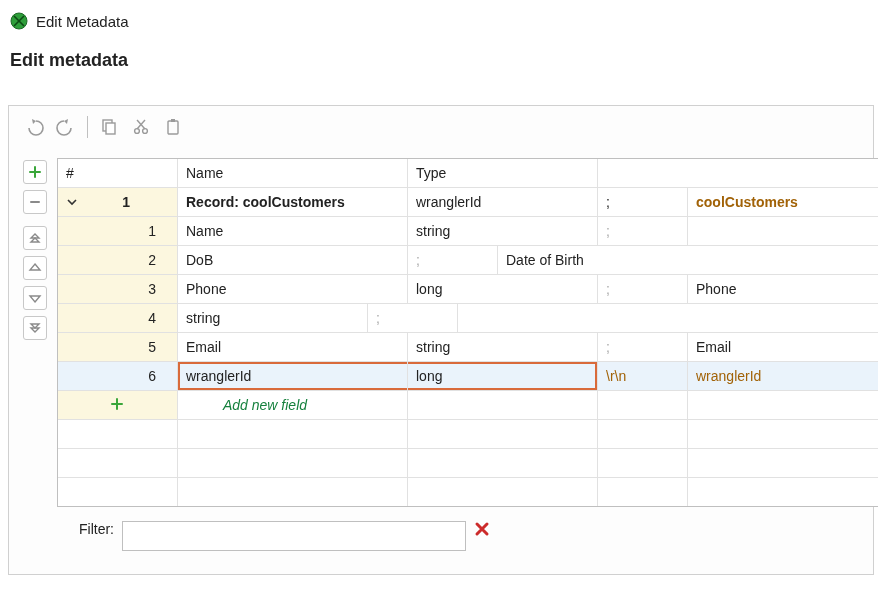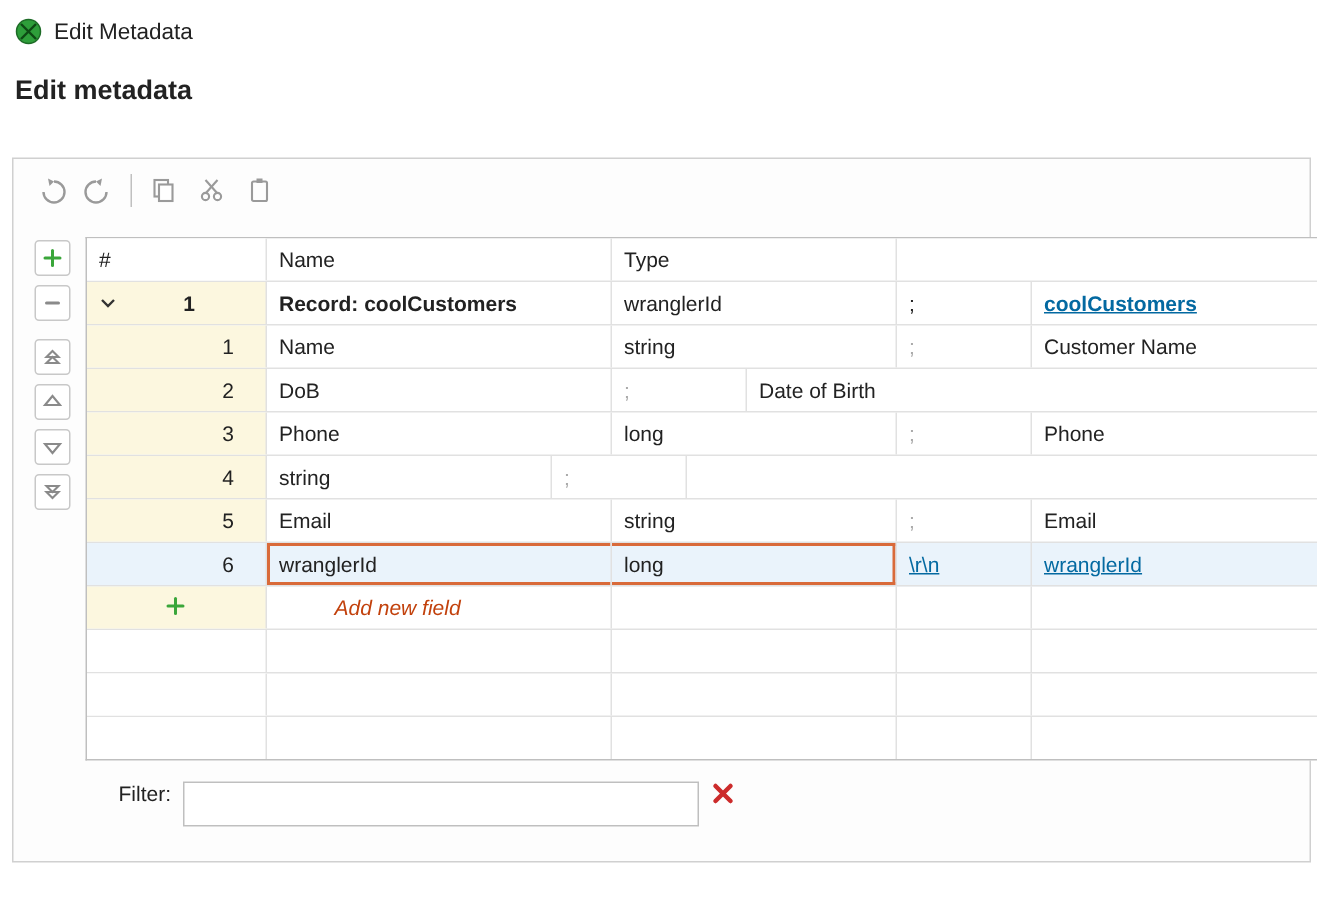--- a/index.html
+++ b/index.html
@@ -141,22 +141,22 @@
 .idx-num {
   width: 70px;
   text-align: right;
   display: inline-block;
 }
 .row.record .idx-num { width: 44px; }
 .caret {
   display: inline-flex;
   width: 14px;
 }
-.muted { color: #0369a1; text-decoration: underline; }
-.italic { font-style: italic; color: #c2410c; padding-left: 45px; }
+.muted { color: #a16207; }
+.italic { font-style: italic; color: #15803d; padding-left: 45px; }
 .add-plus {
   display: inline-flex; width: 16px; height: 16px;
 }
 .filter-row {
   display: flex;
   align-items: flex-start;
   gap: 8px;
   padding: 14px 0 0 56px;
 }
 .filter-row input {
@@ -294,21 +294,20 @@
 
           <div id="data-rows">
               <div class="row">
                 <div class="cell c-idx">
                   <span class="caret"></span>
                   <span class="idx-num">1</span>
                 </div>
                 <div class="cell c-name name">Name</div>
                 <div class="cell c-type type">string</div>
                 <div class="cell c-delim">;</div>
-                <div class="cell c-label">Customer Name</div>
               </div>
               <div class="row">
                 <div class="cell c-idx">
                   <span class="caret"></span>
                   <span class="idx-num">2</span>
                 </div>
                 <div class="cell c-name name">DoB</div>
                 <div class="cell c-delim">;</div>
                 <div class="cell c-label">Date of Birth</div>
               </div>

